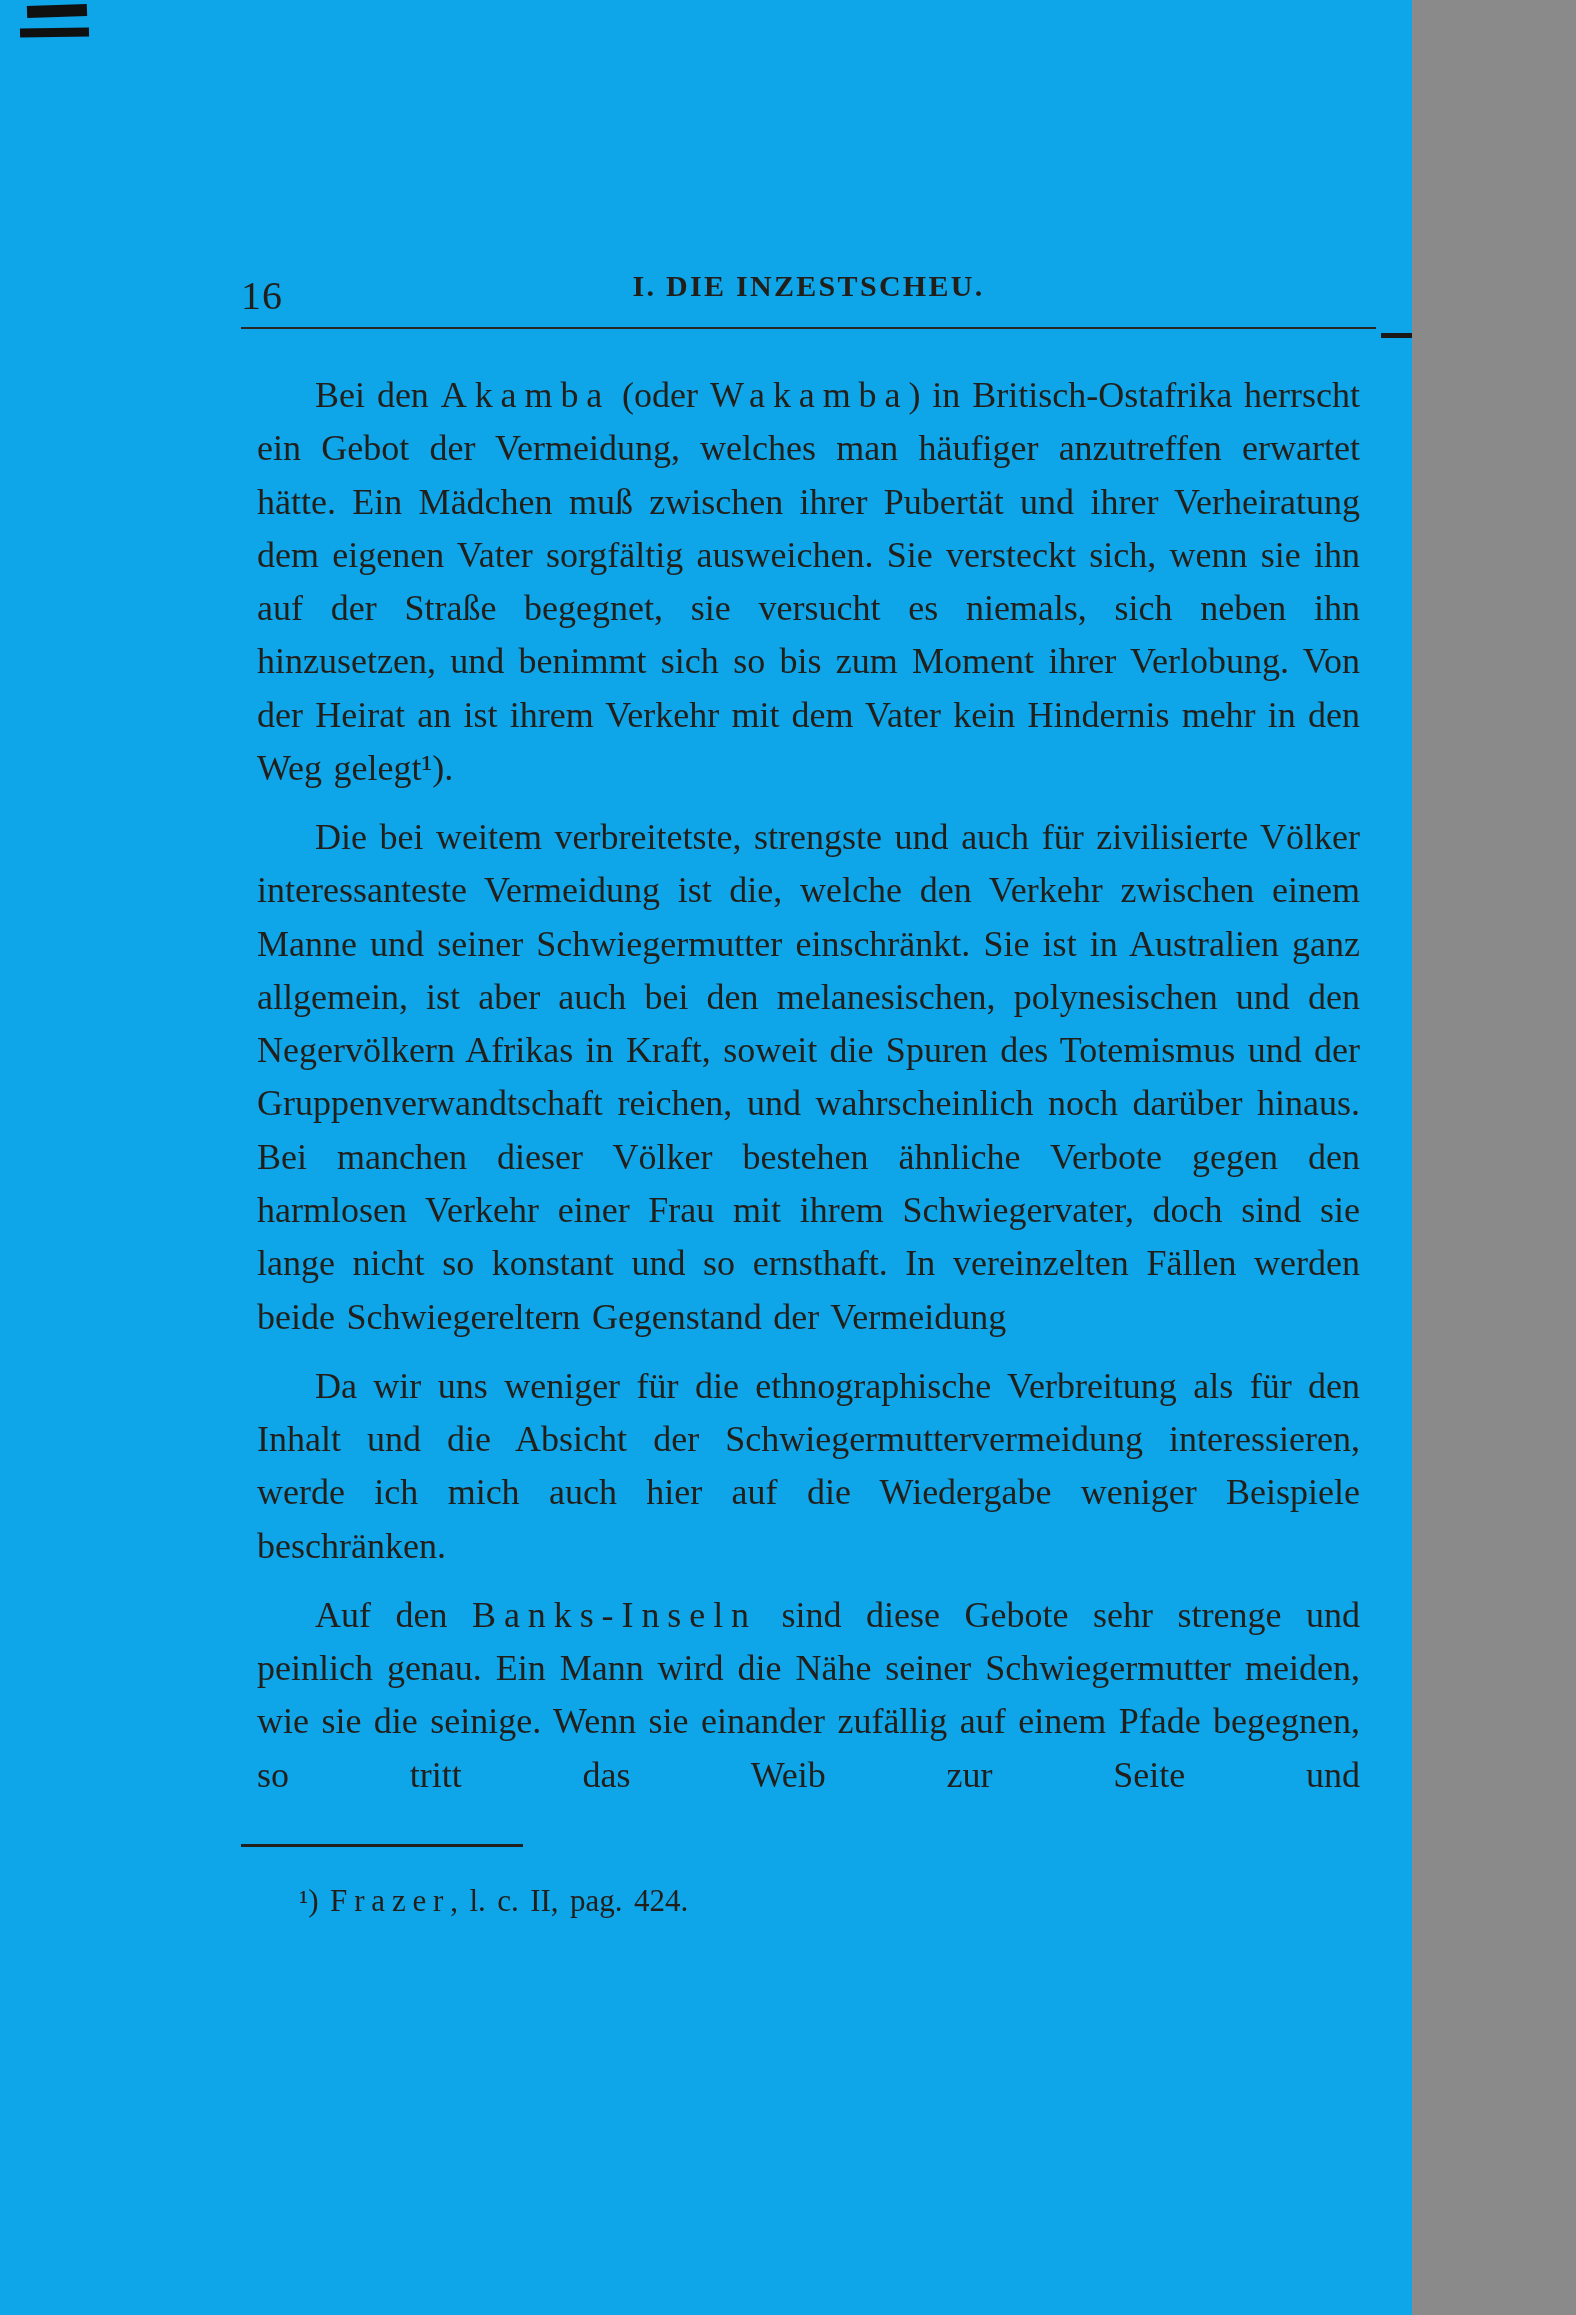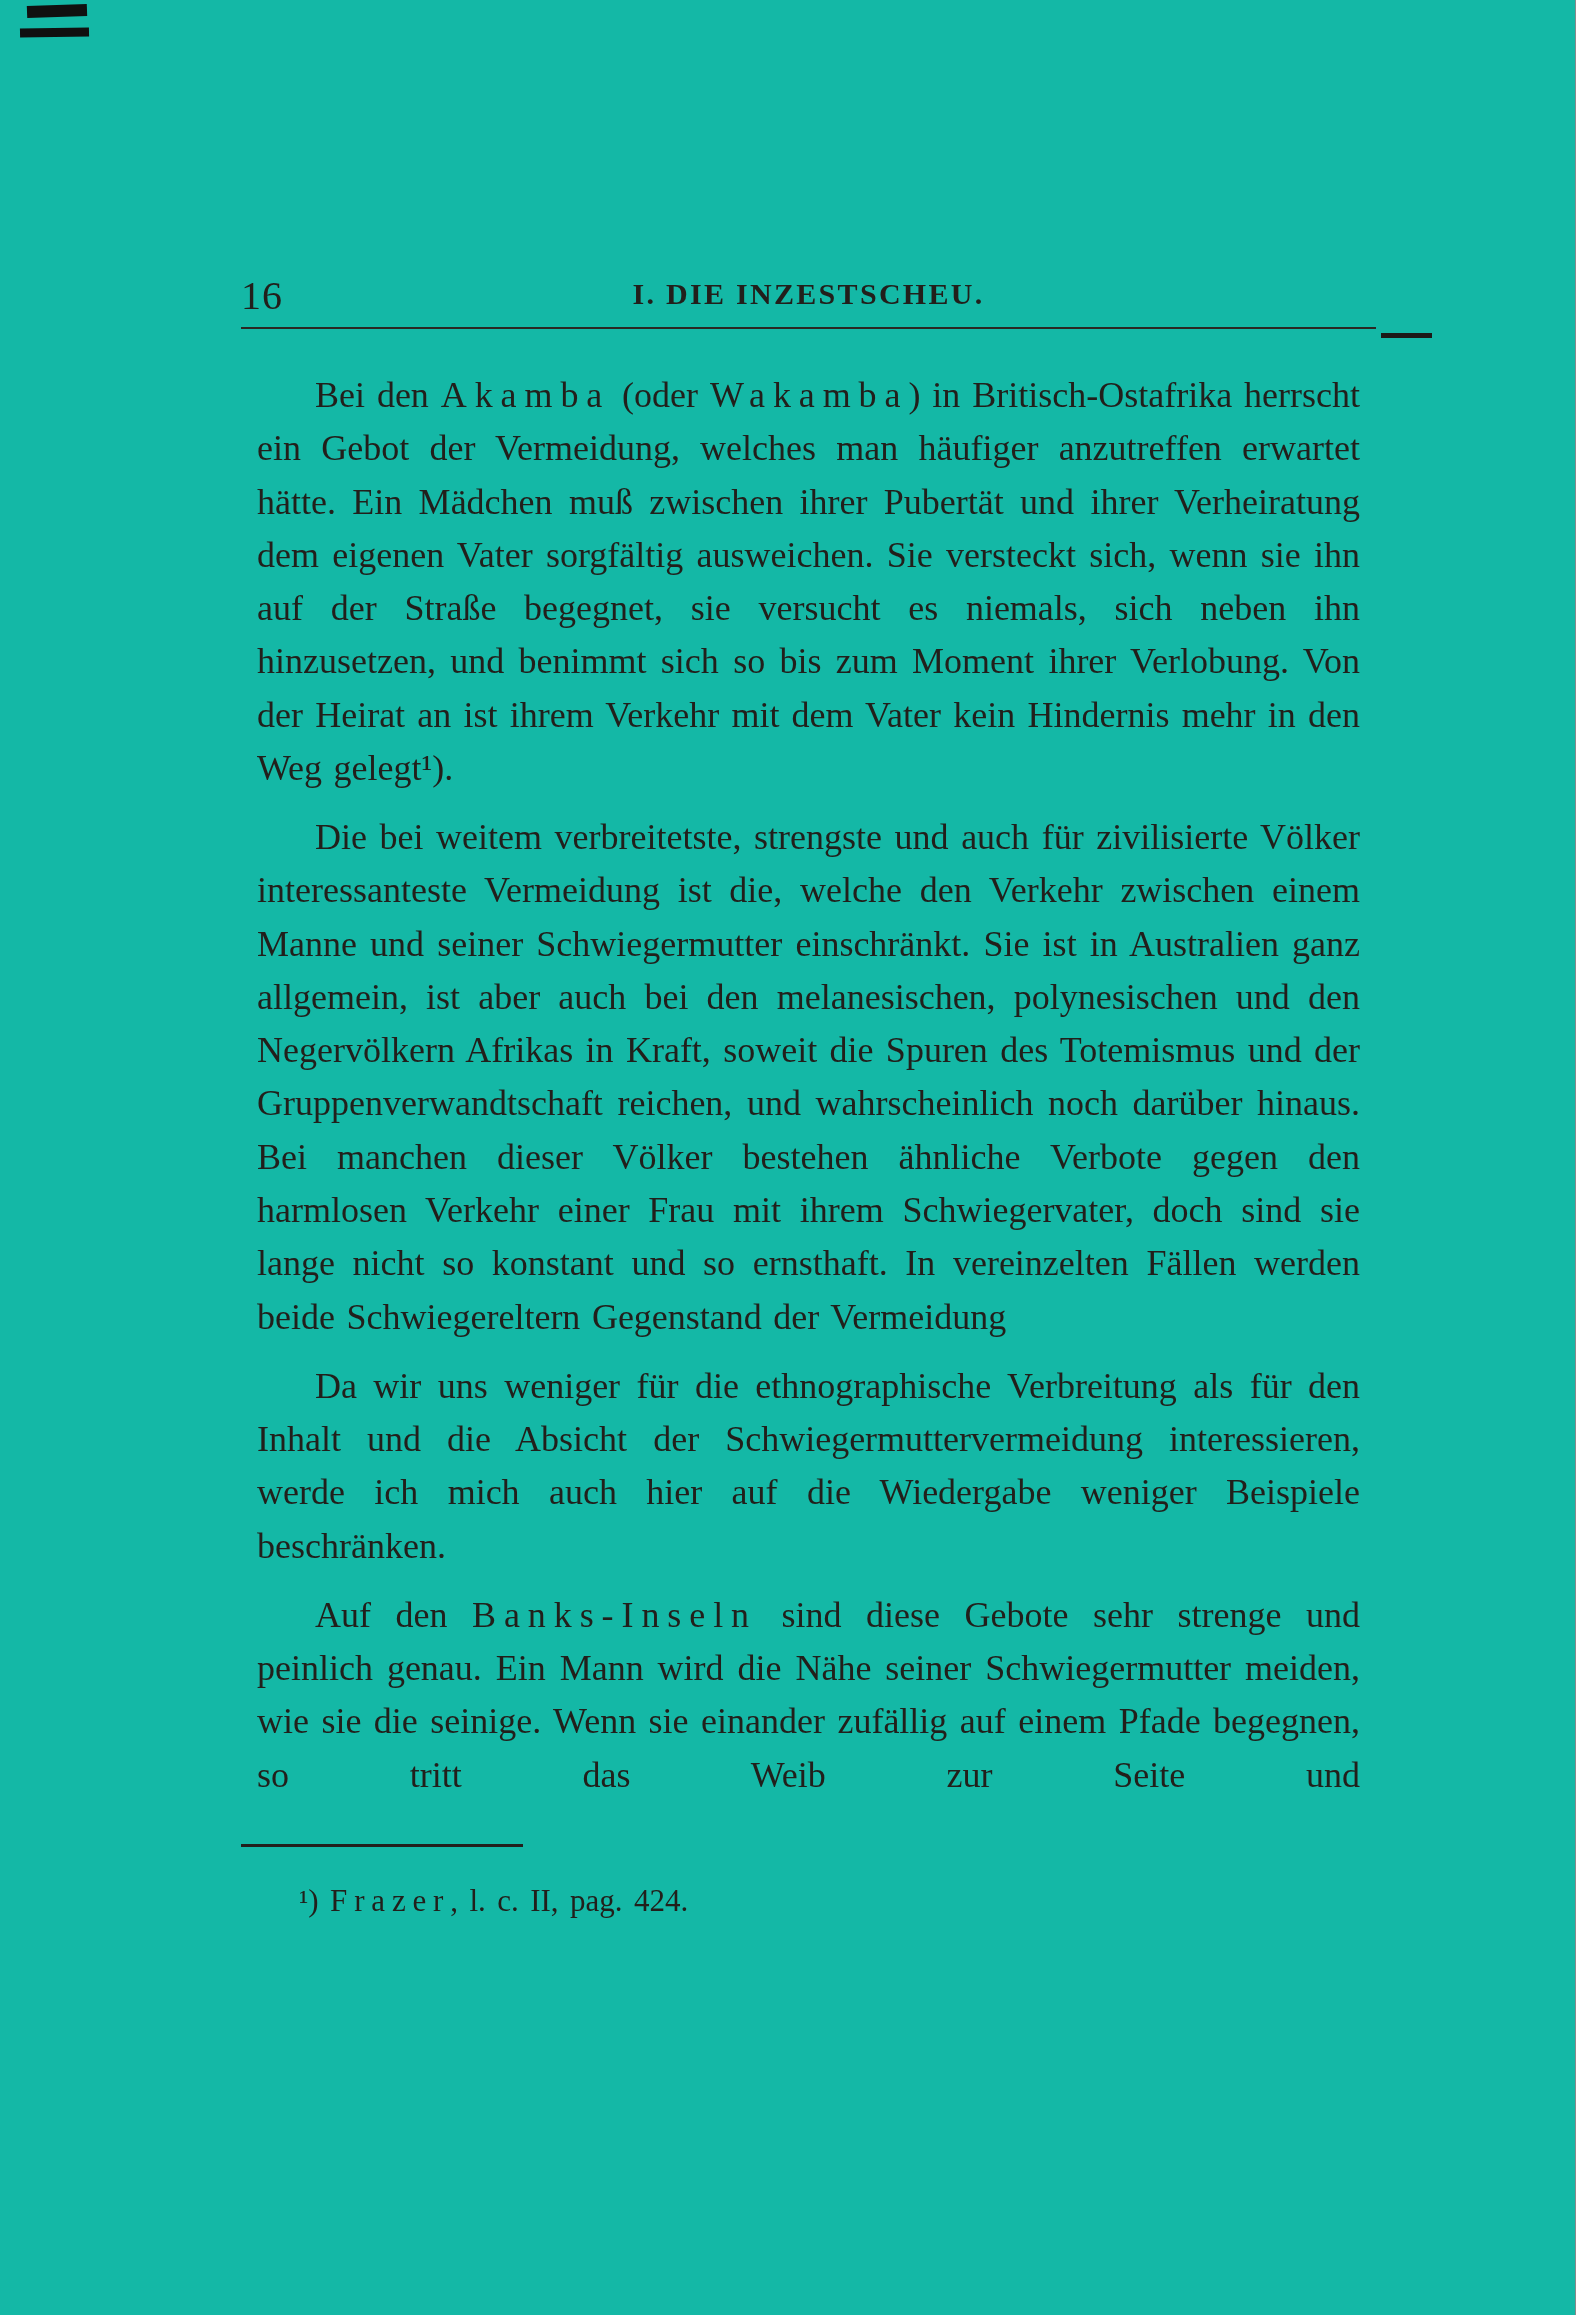--- a/index.html
+++ b/index.html
@@ -2,23 +2,23 @@
 <html style="font-size:14.5px"><head>
 <meta charset="utf-8">
 <style>
   html, body {
     margin: 0;
     padding: 0;
     background: #8a8a8a;
   }
   .page {
     position: relative;
-    width: 1575px;
+    width: 1412px;
     height: 2316px;
-    background: #14b8a6;
+    background: #0ea5e9;
     color: #221f1b;
     font-family: "Liberation Serif", "DejaVu Serif", serif;
     overflow: hidden;
   }
   
   .mark1 {
     position: absolute;
     left: 27px; top: 4.5px;
     width: 60px; height: 11.8px;
     background: #101010;
@@ -46,21 +46,21 @@
     left: 0;
     bottom: 0;
     font-size: 40px;
     line-height: 1;
     letter-spacing: 0.9px;
   }
   .header-title {
     position: absolute;
     left: 0;
     right: 0;
-    bottom: 7px;
+    bottom: 15px;
     text-align: center;
     font-size: 30px;
     font-weight: bold;
     letter-spacing: 2.3px;
     line-height: 1;
   }
   .header-rule {
     margin-top: 11px;
     border: none;
     border-top: 2.7px solid #2b2823;

